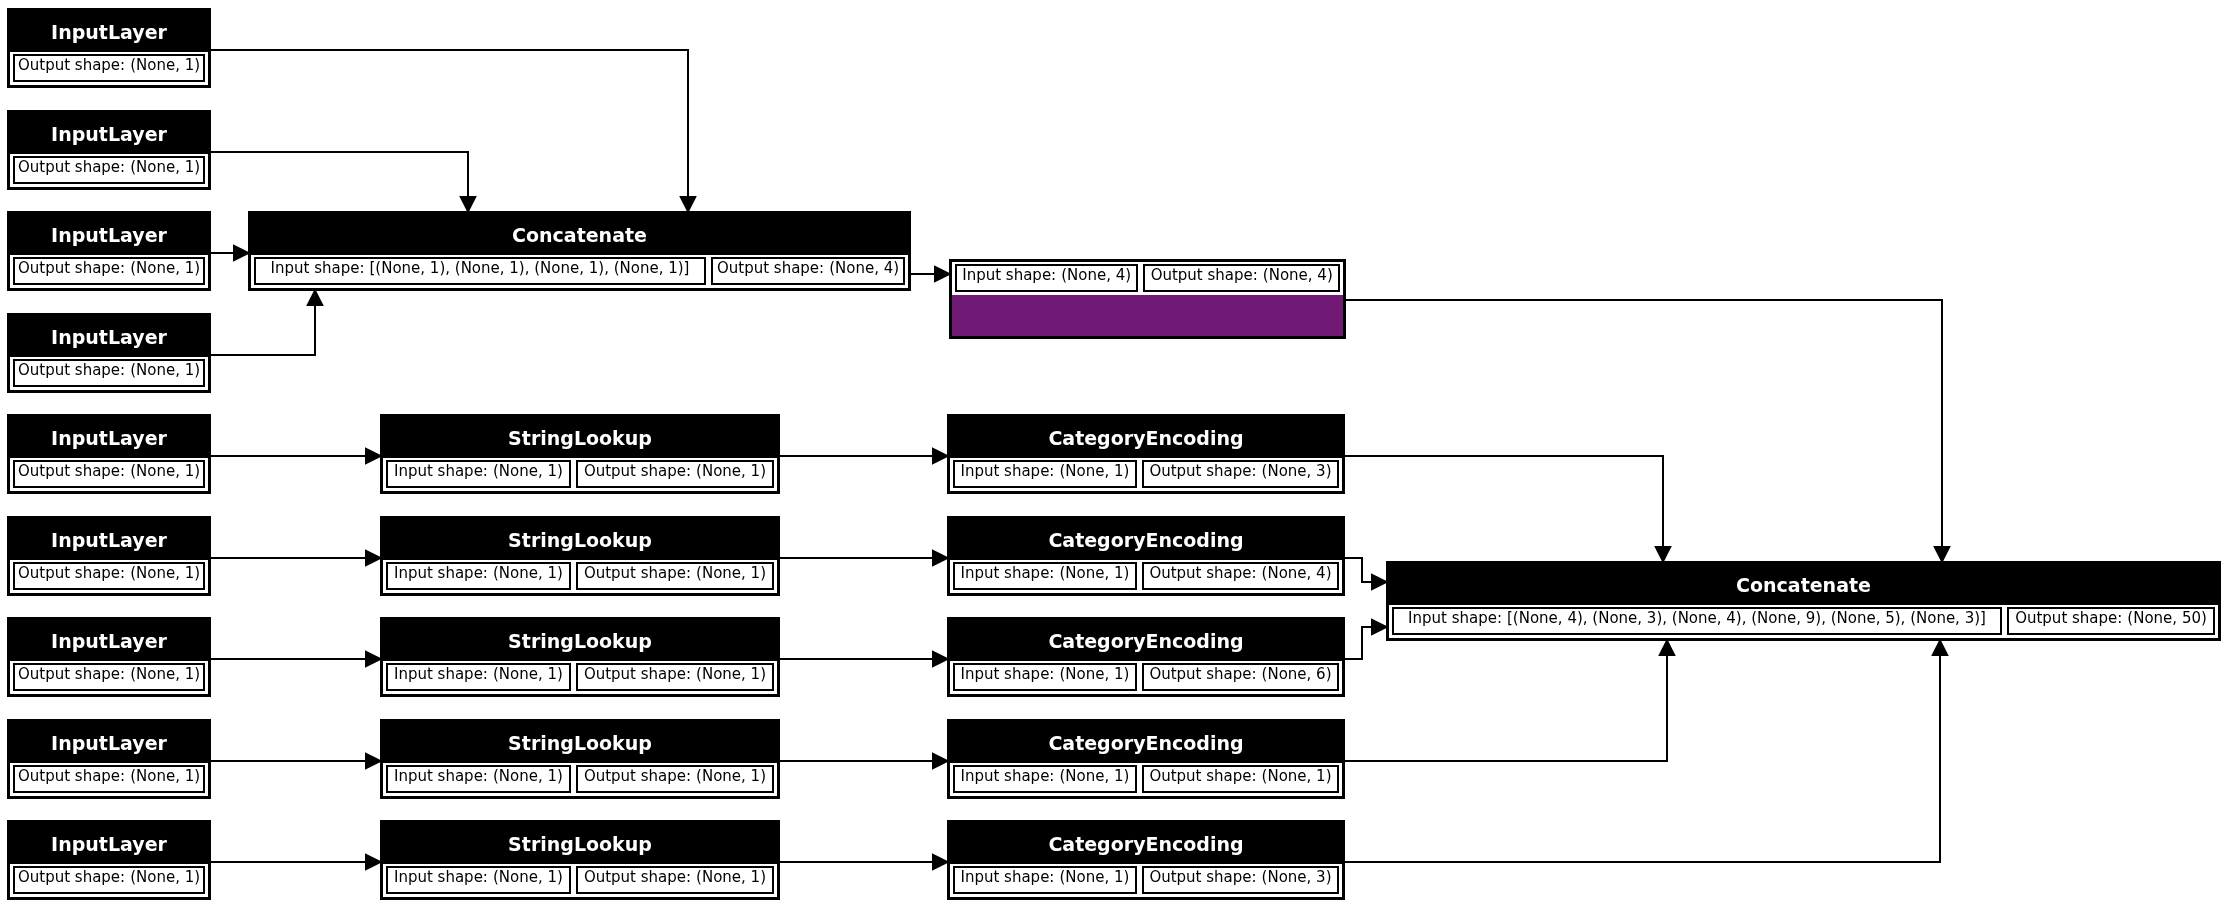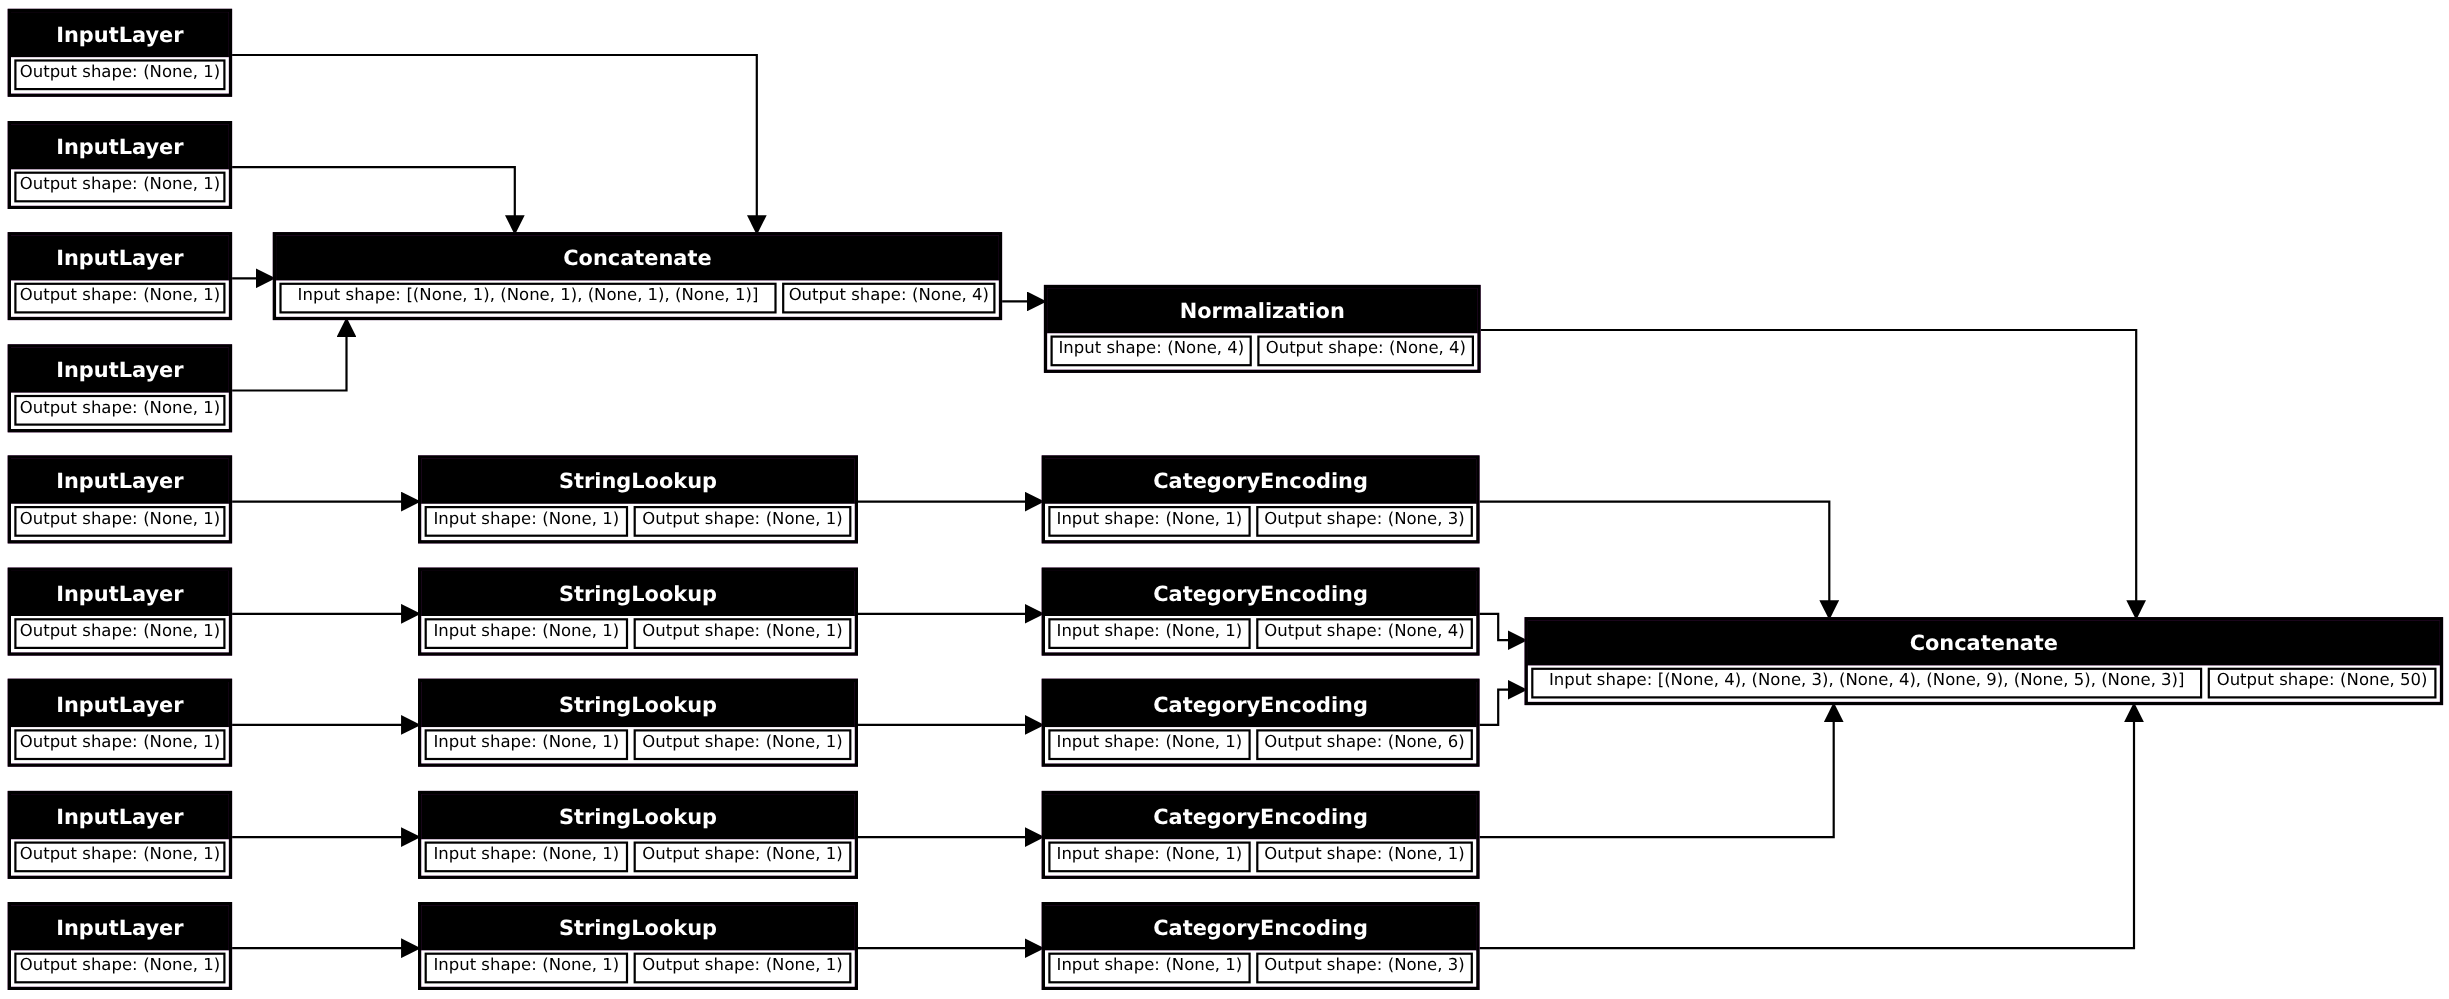--- a/index.html
+++ b/index.html
@@ -174,21 +174,20 @@
           <span class="val">[(None, 1), (None, 1), (None, 1), (None, 1)]</span>
         </div>
       <div class="cell">
           <span class="lbl">Output shape:</span>
           <span class="val">(None, 4)</span>
         </div>
     </div>
   </div>
 
   <div class="node" style="left:949px;top:259px;width:397px;">
-    <div class="hdr">Normalization</div>
     <div class="body">
       <div class="cell">
           <span class="lbl">Input shape:</span>
           <span class="val">(None, 4)</span>
         </div>
       <div class="cell">
           <span class="lbl">Output shape:</span>
           <span class="val">(None, 4)</span>
         </div>
     </div>

